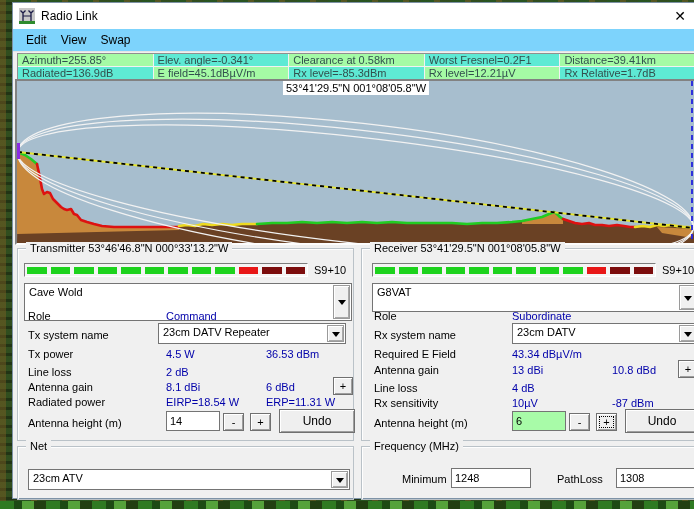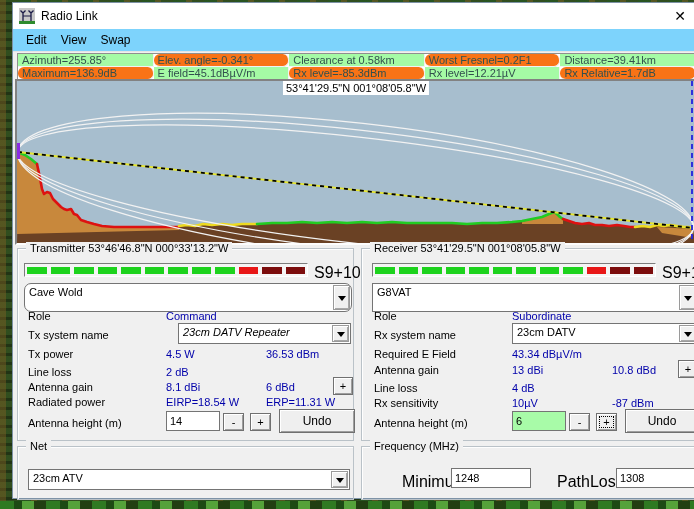--- a/index.html
+++ b/index.html
@@ -27,21 +27,21 @@
     font-size:14px; line-height:18px; color:#000; cursor:default; }
   .menubar{ position:absolute; left:0; top:26px; right:0; height:23px; background:#7dd3fc;
     display:flex; align-items:center; padding-left:8px; gap:0; border-bottom:1px solid #e4e4e4;}
   .menuitem{ font-size:12px; color:#000; padding:2px 9px 3px 5px; }
   
   .infogrid{ position:absolute; left:4px; top:50px; width:680px; height:27px;
     display:grid; grid-template-columns:repeat(5,1fr); grid-template-rows:13px 13px;
     border:1px solid #8f8f8f; background:#fff; grid-gap:0; }
   .cell{ font-size:11px; line-height:12px; padding:0 0 0 4px; color:#32504e; white-space:nowrap; overflow:hidden;
     border-right:1px solid #f2f2f2; border-bottom:1px solid #f2f2f2; }
-  .cg{ background:#a5fba5; } .cy{ background:#f97316;border-radius:6px; }
+  .cg{ background:#a5fba5; } .cy{ background:#5eead4; }
   
   .chartpanel{ position:absolute; left:2px; top:76px; width:682px; height:166px;
     background:#a7bece;
     border-top:2px solid #828282; border-left:2px solid #828282;
     border-bottom:2px solid #fdfdfd; border-right:2px solid #fdfdfd; }
   .chartpanel svg{ width:678px; height:162px; display:block; }
   .cursorlabel{ position:absolute; left:50%; top:0px; transform:translateX(-50%);
     background:#ffffff; color:#000; font-size:11px; line-height:14px; padding:0 3px; white-space:nowrap; }
   
   .grp{ position:absolute; border:1px solid #bac2c8; box-shadow:1px 1px 0 rgba(255,255,255,.9) inset; }
@@ -49,21 +49,21 @@
     font-size:11px; color:#000; white-space:nowrap; }
   .grp-tx{ left:4px;  top:245px; width:337px; height:193px; }
   .grp-rx{ left:348px; top:245px; width:336px; height:193px; }
   .grp-net{ left:4px;  top:443px; width:337px; height:54px; }
   .grp-frq{ left:348px; top:443px; width:336px; height:54px; }
   
   .meter{ position:absolute; height:14px; display:flex; gap:4px; padding:3px 2px; align-items:center;
     background:#f5f5f5; border-top:1px solid #7c7c7c; border-left:1px solid #7c7c7c;
     border-bottom:1px solid #ffffff; border-right:1px solid #ffffff; }
   .meter i{ flex:1 1 auto; height:7px; display:block; }
-  .s9{ position:absolute; font-size:16px; color:#000; }
+  .s9{ position:absolute; font-size:11px; color:#000; }
   
   .row{ position:absolute; left:10px; right:6px; height:14px; font-size:11px; color:#000; }
   .row .lbl{ position:absolute; left:0; white-space:nowrap; }
   .row .val{ position:absolute; color:#0000aa; white-space:nowrap; }
   .v1{ left:138px; } .v2{ left:238px; }
   
   .combo{ position:absolute; background:#fff; border:1px solid #747474; }
   .combo .ctext{ position:absolute; left:4px; top:2px; font-size:11px; color:#000; white-space:nowrap; }
   .combo .dd{ position:absolute; top:1px; right:1px; bottom:1px; width:17px; background:#f0f0f0;
     border:1px solid #9a9a9a; box-shadow:inset 1px 1px 0 #fff, inset -1px -1px 0 #a8a8a8; }
@@ -101,21 +101,21 @@
     <span class="menuitem">View</span>
     <span class="menuitem">Swap</span>
   </div>
 
   <div class="infogrid">
     <div class="cell cg">Azimuth=255.85°</div>
     <div class="cell cy">Elev. angle=-0.341°</div>
     <div class="cell cg">Clearance at 0.58km</div>
     <div class="cell cy">Worst Fresnel=0.2F1</div>
     <div class="cell cg">Distance=39.41km</div>
-    <div class="cell cy">Maximum=136.9dB</div>
+    <div class="cell cy">Radiated=136.9dB</div>
     <div class="cell cg">E field=45.1dBµV/m</div>
     <div class="cell cy">Rx level=-85.3dBm</div>
     <div class="cell cg">Rx level=12.21µV</div>
     <div class="cell cy">Rx Relative=1.7dB</div>
   </div>
 
   <div class="chartpanel">
     <svg id="terrain-svg" viewBox="0 0 678 162" preserveAspectRatio="none">
         <polygon points="1,70 3,72 8,74 14,78 20,83 20,83 23,97 25,108 27,113 30,111 33,112 36,118 40,122 44,126 47,128 50,129 54,128 57,133 60,134 64,139 70,141 77,143 85,145 97,146 110,146 125,146 140,146 150,146 162,146 162,145 170,144 178,145 186,143 195,144 205,143 215,144 225,143 232,143 240,143 240,143 255,142 270,142 285,141 300,142 315,141 330,142 345,141 360,142 375,141 390,142 405,142 420,142 435,142 450,143 465,142 480,142 495,141 505,140 515,138 525,136 532,133 537,131 540,133 543,136 546,138 546,138 552,140 558,142 565,143 572,142 578,144 585,144 592,145 600,144 607,145 613,146 618,146 618,146 626,145 633,146 640,144 647,145 653,144 660,145 666,146 671,146 676,147 678,162 0,162" fill="#6a4124"></polygon>
         <polygon points="0,70 1,70 3,72 8,74 14,78 20,83 23,97 25,108 27,113 30,111 33,112 36,118 40,122 44,126 47,128 50,129 54,128 57,133 60,134 64,139 70,141 77,143 85,145 97,146 110,146 125,146 140,146 150,146 162,146 162,149 120,150 80,151 40,152 0,153" fill="#c8883c"></polygon>
@@ -149,36 +149,36 @@
         <i style="background: rgb(30, 211, 30);"></i>
         <i style="background: rgb(30, 211, 30);"></i>
         <i style="background: rgb(30, 211, 30);"></i>
         <i style="background: rgb(30, 211, 30);"></i>
         <i style="background: rgb(232, 23, 23);"></i>
         <i style="background: rgb(124, 13, 13);"></i>
         <i style="background: rgb(124, 13, 13);"></i>
       </div>
     <span class="s9" style="left:296px; top:15px;">S9+10</span>
 
-    <div class="combo" style="left:6px; top:34px; width:328px; height:29px;border-radius:7px;">
+    <div class="combo" style="left:6px; top:34px; width:328px; height:38px;">
       <span class="ctext">Cave Wold</span>
       <span class="dd">
           <b></b>
         </span>
     </div>
 
     <div class="row" style="top:61px">
         <span class="lbl">Role</span>
         <span class="val v1">Command</span>
       </div>
 
     <div class="row" style="top:80px">
         <span class="lbl">Tx system name</span>
       </div>
-    <div class="combo" style="left:160px; top:74px; width:173px; height:21px;font-style:italic;">
+    <div class="combo" style="left:140px; top:74px; width:188px; height:21px;">
       <span class="ctext">23cm DATV Repeater</span>
       <span class="dd">
           <b></b>
         </span>
     </div>
 
     <div class="row" style="top:99px">
         <span class="lbl">Tx power</span>
         <span class="val v1">4.5 W</span>
         <span class="val v2">36.53 dBm</span>

